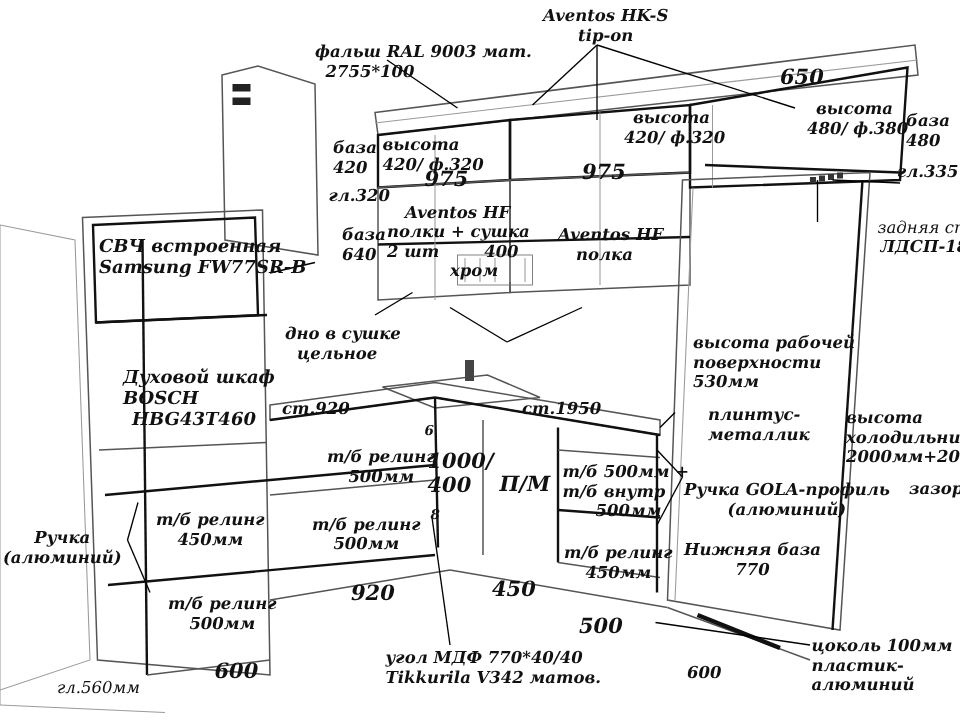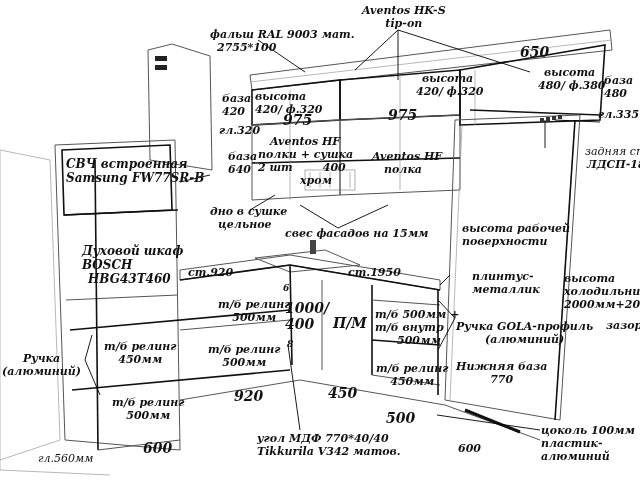--- a/index.html
+++ b/index.html
@@ -188,30 +188,30 @@
   <div class="lbl" style="left:545px;top:145px;margin-left:40px;">
       <div style="font-weight:normal">задняя стенка</div>
       <div style="padding-left:2px">ЛДСП-18мм</div>
     </div>
 
   <div class="lbl mid" style="left:66px;top:157px;">
       <div>СВЧ встроенная</div>
       <div>Samsung FW77SR-B</div>
     </div>
 
-  <div class="lbl" style="left:190px;top:205px;margin-left:20px;">
+  <div class="lbl" style="left:190px;top:216px;">
       <div>дно в сушке</div>
       <div style="padding-left:8px">цельное</div>
     </div>
 
-  <div class="lbl" style="left:285px;top:227px;">свес фасадов на 15мм</div>
 
   <div class="lbl" style="left:462px;top:222px;">
       <div>высота рабочей</div>
       <div>поверхности</div>
+      <div>530мм</div>
     </div>
 
   <div class="lbl mid" style="left:82px;top:244px;">
       <div>Духовой шкаф</div>
       <div>BOSCH</div>
       <div style="padding-left:6px">HBG43T460</div>
     </div>
 
   <div class="lbl" style="left:188px;top:266px;">ст.920</div>
   <div class="lbl" style="left:348px;top:266px;">ст.1950</div>

